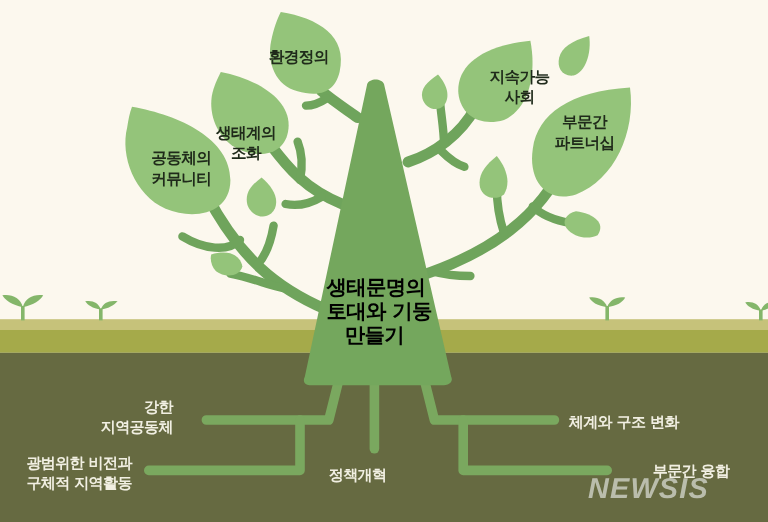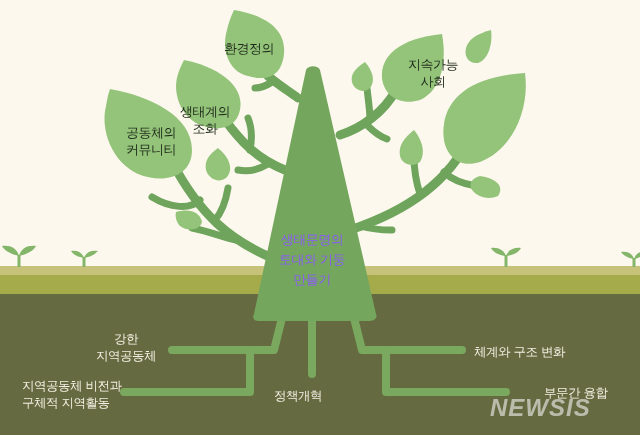--- a/index.html
+++ b/index.html
@@ -1,21 +1,21 @@
 <!DOCTYPE html>
 <html><head>
 <meta charset="utf-8">
 <style>
   html, body { margin:0; padding:0; }
   body { width:640px; height:435px; overflow:hidden; background:#fcf8ee; font-family:"DejaVu Sans", sans-serif; }
   .stage { position:relative; width:640px; height:435px; }
   svg.scene { position:absolute; left:0; top:0; }
-  .lbl { position:absolute; font-weight:normal; text-align:center; line-height:17px; font-size:13px; letter-spacing:-0.5px; white-space:nowrap; }
+  .lbl { position:absolute; font-weight:bold; text-align:center; line-height:17px; font-size:13px; letter-spacing:-0.5px; white-space:nowrap; }
   .leaf-lbl { color:#1f2a1a; }
-  .trunk-lbl { color:#8b5cf6; font-size:13px; line-height:20px; }
+  .trunk-lbl { color:#000000; font-size:17px; line-height:20px; }
   .root-lbl { color:#f1efe2; font-size:12.5px; line-height:17px; }
   .wm { position:absolute; left:490px; top:394px; font-family:Liberation Sans, sans-serif; font-weight:bold; font-style:italic; font-size:24px; color:#c9ccbf; letter-spacing:1px; opacity:0.85; }
 </style>
 </head>
 <body>
 
 <div class="stage">
   <svg class="scene" width="640" height="435" viewBox="0 0 640 435">
 
     <rect x="0" y="266" width="640" height="9" fill="#c6c27a"></rect>
@@ -106,33 +106,37 @@
     <div>조화</div>
   </div>
   <div class="lbl leaf-lbl" style="left:124px;top:124px;width:54px;">
     <div>공동체의</div>
     <div>커뮤니티</div>
   </div>
   <div class="lbl leaf-lbl" style="left:407px;top:56px;width:52px;">
     <div>지속가능</div>
     <div>사회</div>
   </div>
+  <div class="lbl leaf-lbl" style="left:460px;top:94px;width:54px;">
+    <div>부문간</div>
+    <div>파트너십</div>
+  </div>
 
   <div class="lbl trunk-lbl" style="left:272px;top:230px;width:80px;">
     <div>생태문명의</div>
     <div>토대와 기둥</div>
     <div>만들기</div>
   </div>
 
-  <div class="lbl root-lbl" style="left:94px;top:330px;width:64px;">
+  <div class="lbl root-lbl" style="left:80px;top:330px;width:64px;text-align:right;">
     <div>강한</div>
     <div>지역공동체</div>
   </div>
   <div class="lbl root-lbl" style="left:22px;top:377px;width:94px;text-align:left;">
-    <div>지역공동체 비전과</div>
+    <div>광범위한 비전과</div>
     <div>구체적 지역활동</div>
   </div>
   <div class="lbl root-lbl" style="left:272px;top:387px;width:52px;">
     <span>정책개혁</span>
   </div>
   <div class="lbl root-lbl" style="left:474px;top:343px;text-align:right;">
     <span>체계와 구조 변화</span>
   </div>
   <div class="lbl root-lbl" style="left:544px;top:384px;text-align:center;">
     <span>부문간 융합</span>

